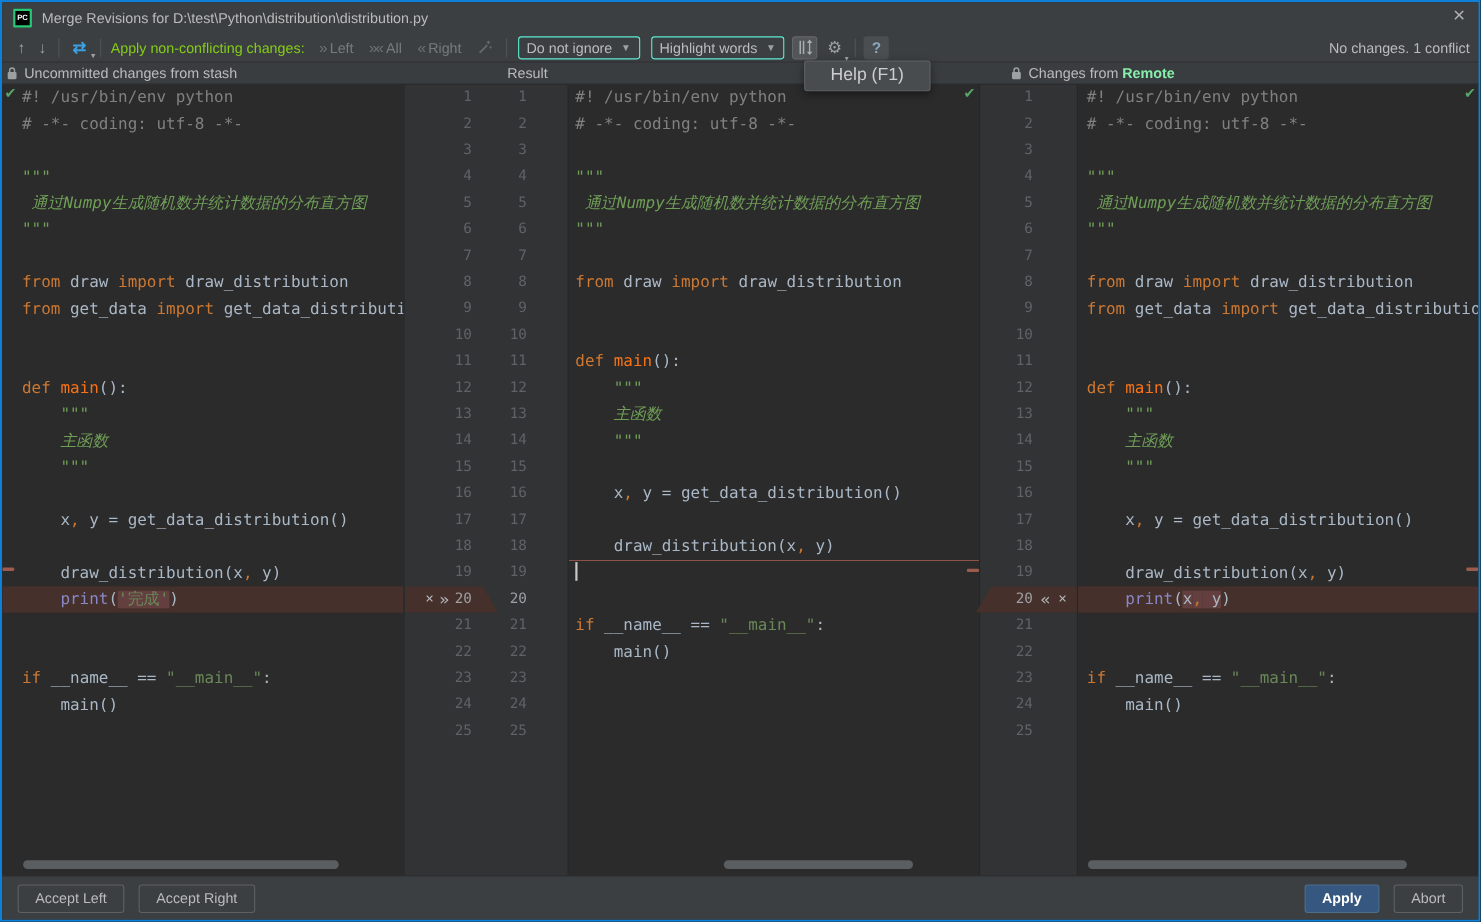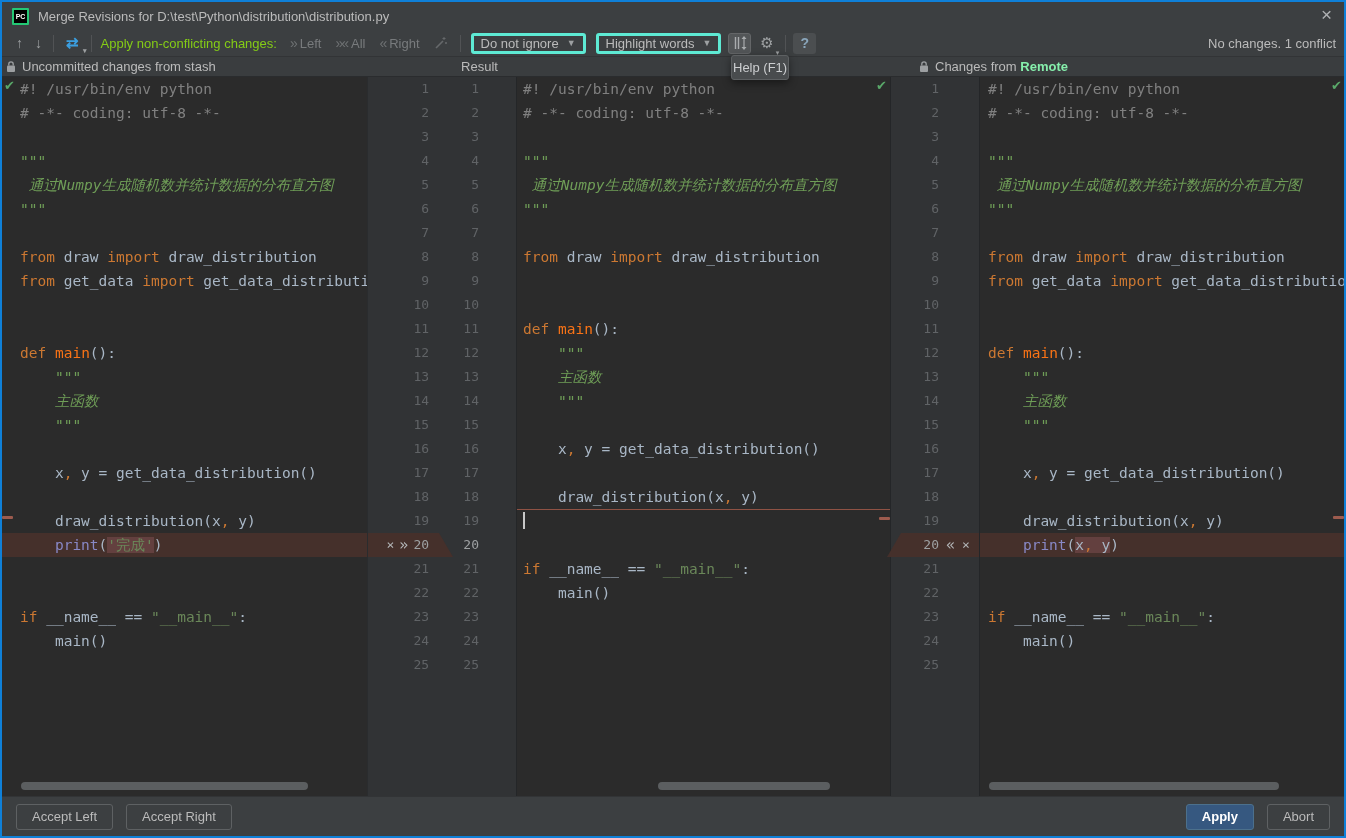--- a/index.html
+++ b/index.html
@@ -18,21 +18,21 @@
   
   .toolbar { height:26px; background:#3c3f41; display:flex; align-items:center; padding:0 8px; font-size:13px; position:relative; }
   .tb-icon { color:#9da0a2; font-size:14px; padding:0 6px; position:relative; }
   .tb-sep { width:1px; height:17px; background:#515355; margin:0 5px; }
   .apply-all-icon { color:#3b9fe0; font-size:15px; font-weight:bold; padding:0 7px; position:relative;}
   .mini-caret { position:absolute; right:-1px; bottom:-3px; font-size:7px; color:#9da0a2; }
   .tb-label { color:#84cc16; margin:0 6px 0 4px; }
   .tb-dis { color:#787b7d; margin:0 7px; display:flex; align-items:center; gap:4px; }
   .tb-dis .chev { font-size:14px; color:#6e7173; letter-spacing:-2px;}
   .wand { width:16px; height:16px; margin:0 6px; position:relative; opacity:.55;}
-  .combo { height:21px; border:3px solid #5eead4; border-radius:3px; background:#3c3f41;
+  .combo { height:21px; border:1px solid #5eead4; border-radius:3px; background:#3c3f41;
     display:flex; align-items:center; padding:0 7px; margin:0 5px; color:#bbbbbb; gap:8px; }
   .combo .caret { font-size:9px; color:#9da0a2; }
   .iconbtn { width:23px; height:21px; display:flex; align-items:center; justify-content:center; border-radius:3px; margin:0 2px; position:relative;}
   .iconbtn.pressed { background:#535658; border:1px solid #646668; }
   .iconbtn.hover { background:#4b4e50; }
   .gear-glyph { font-size:15px; color:#9da0a2; font-family:"DejaVu Sans", sans-serif; }
   .help-glyph { font-size:14px; font-weight:bold; color:#8aa6bb; }
   .tb-status { position:absolute; right:8px; font-size:13px; color:#bbbbbb; }
   
   .headers { height:21px; background:#3a3d3f; border-top:1px solid #323436; border-bottom:1px solid #2a2c2e; position:relative; font-size:13px; }
@@ -88,21 +88,21 @@
   
   .hthumb { position:absolute; height:8px; border-radius:4px; background:#5b5e60; bottom:6px; z-index:4; }
   
   .bottombar { height:40px; background:#3c3f41; border-top:1px solid #323436; display:flex; align-items:center; padding:0 14px; gap:13px; }
   .btn { height:26px; padding:11px 15px; background:#3c3f41; border:1px solid #5e6163; border-radius:3px;
     color:#bbbbbb; font-size:13px; font-family:"Liberation Sans", sans-serif; display:flex; align-items:center; }
   .btn.primary { background:#365880; border-color:#4c708c; color:#ffffff; font-weight:bold; }
   .bottom-spacer { flex:1; }
   
   .tooltip { position:absolute; left:729px; top:53px; background:#494c4e; border:1px solid #5d6062;
-    border-radius:3px; padding:4px 1px; font-size:13px; color:#ccced0; z-index:10; box-shadow:0 3px 8px rgba(0,0,0,.45); }
+    border-radius:3px; padding:4px 23px; font-size:16px; color:#ccced0; z-index:10; box-shadow:0 3px 8px rgba(0,0,0,.45); }
 </style>
 </head>
 <body>
 
 <div class="window">
 
   <div class="titlebar">
     <div class="app-logo">PC</div>
     <div class="title-text">Merge Revisions for D:\test\Python\distribution\distribution.py</div>
     <div class="close-btn">×</div>

